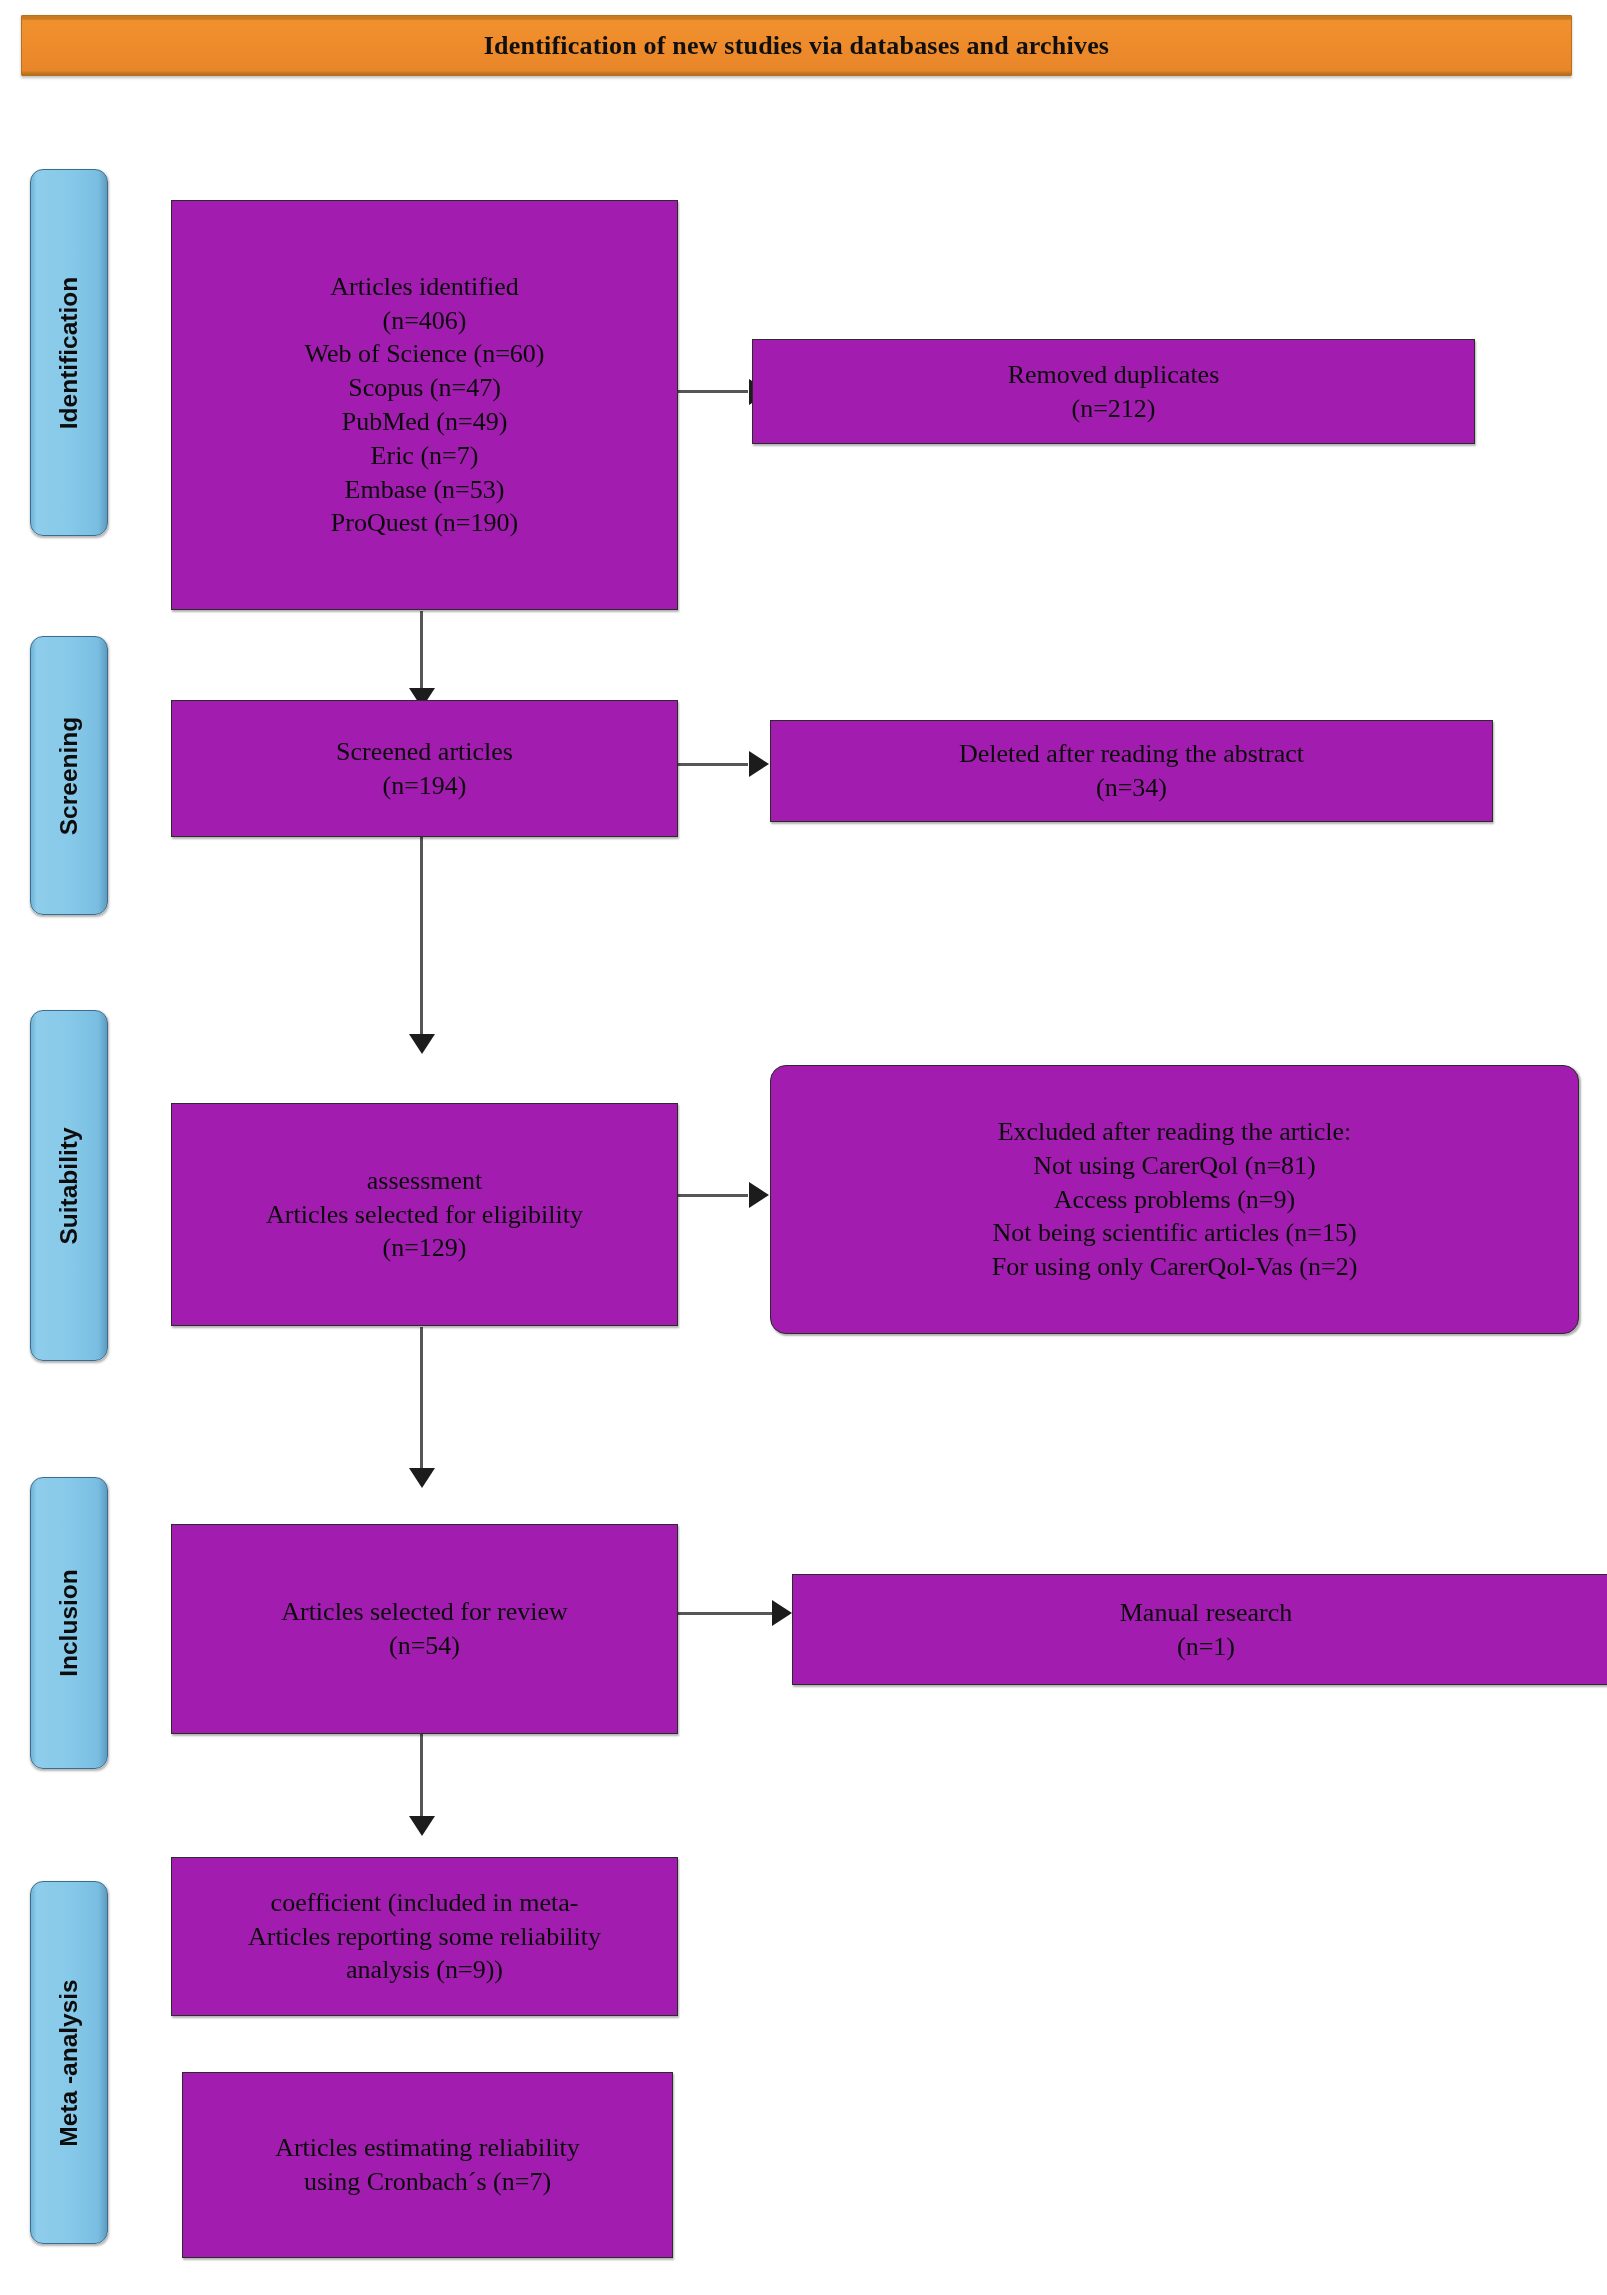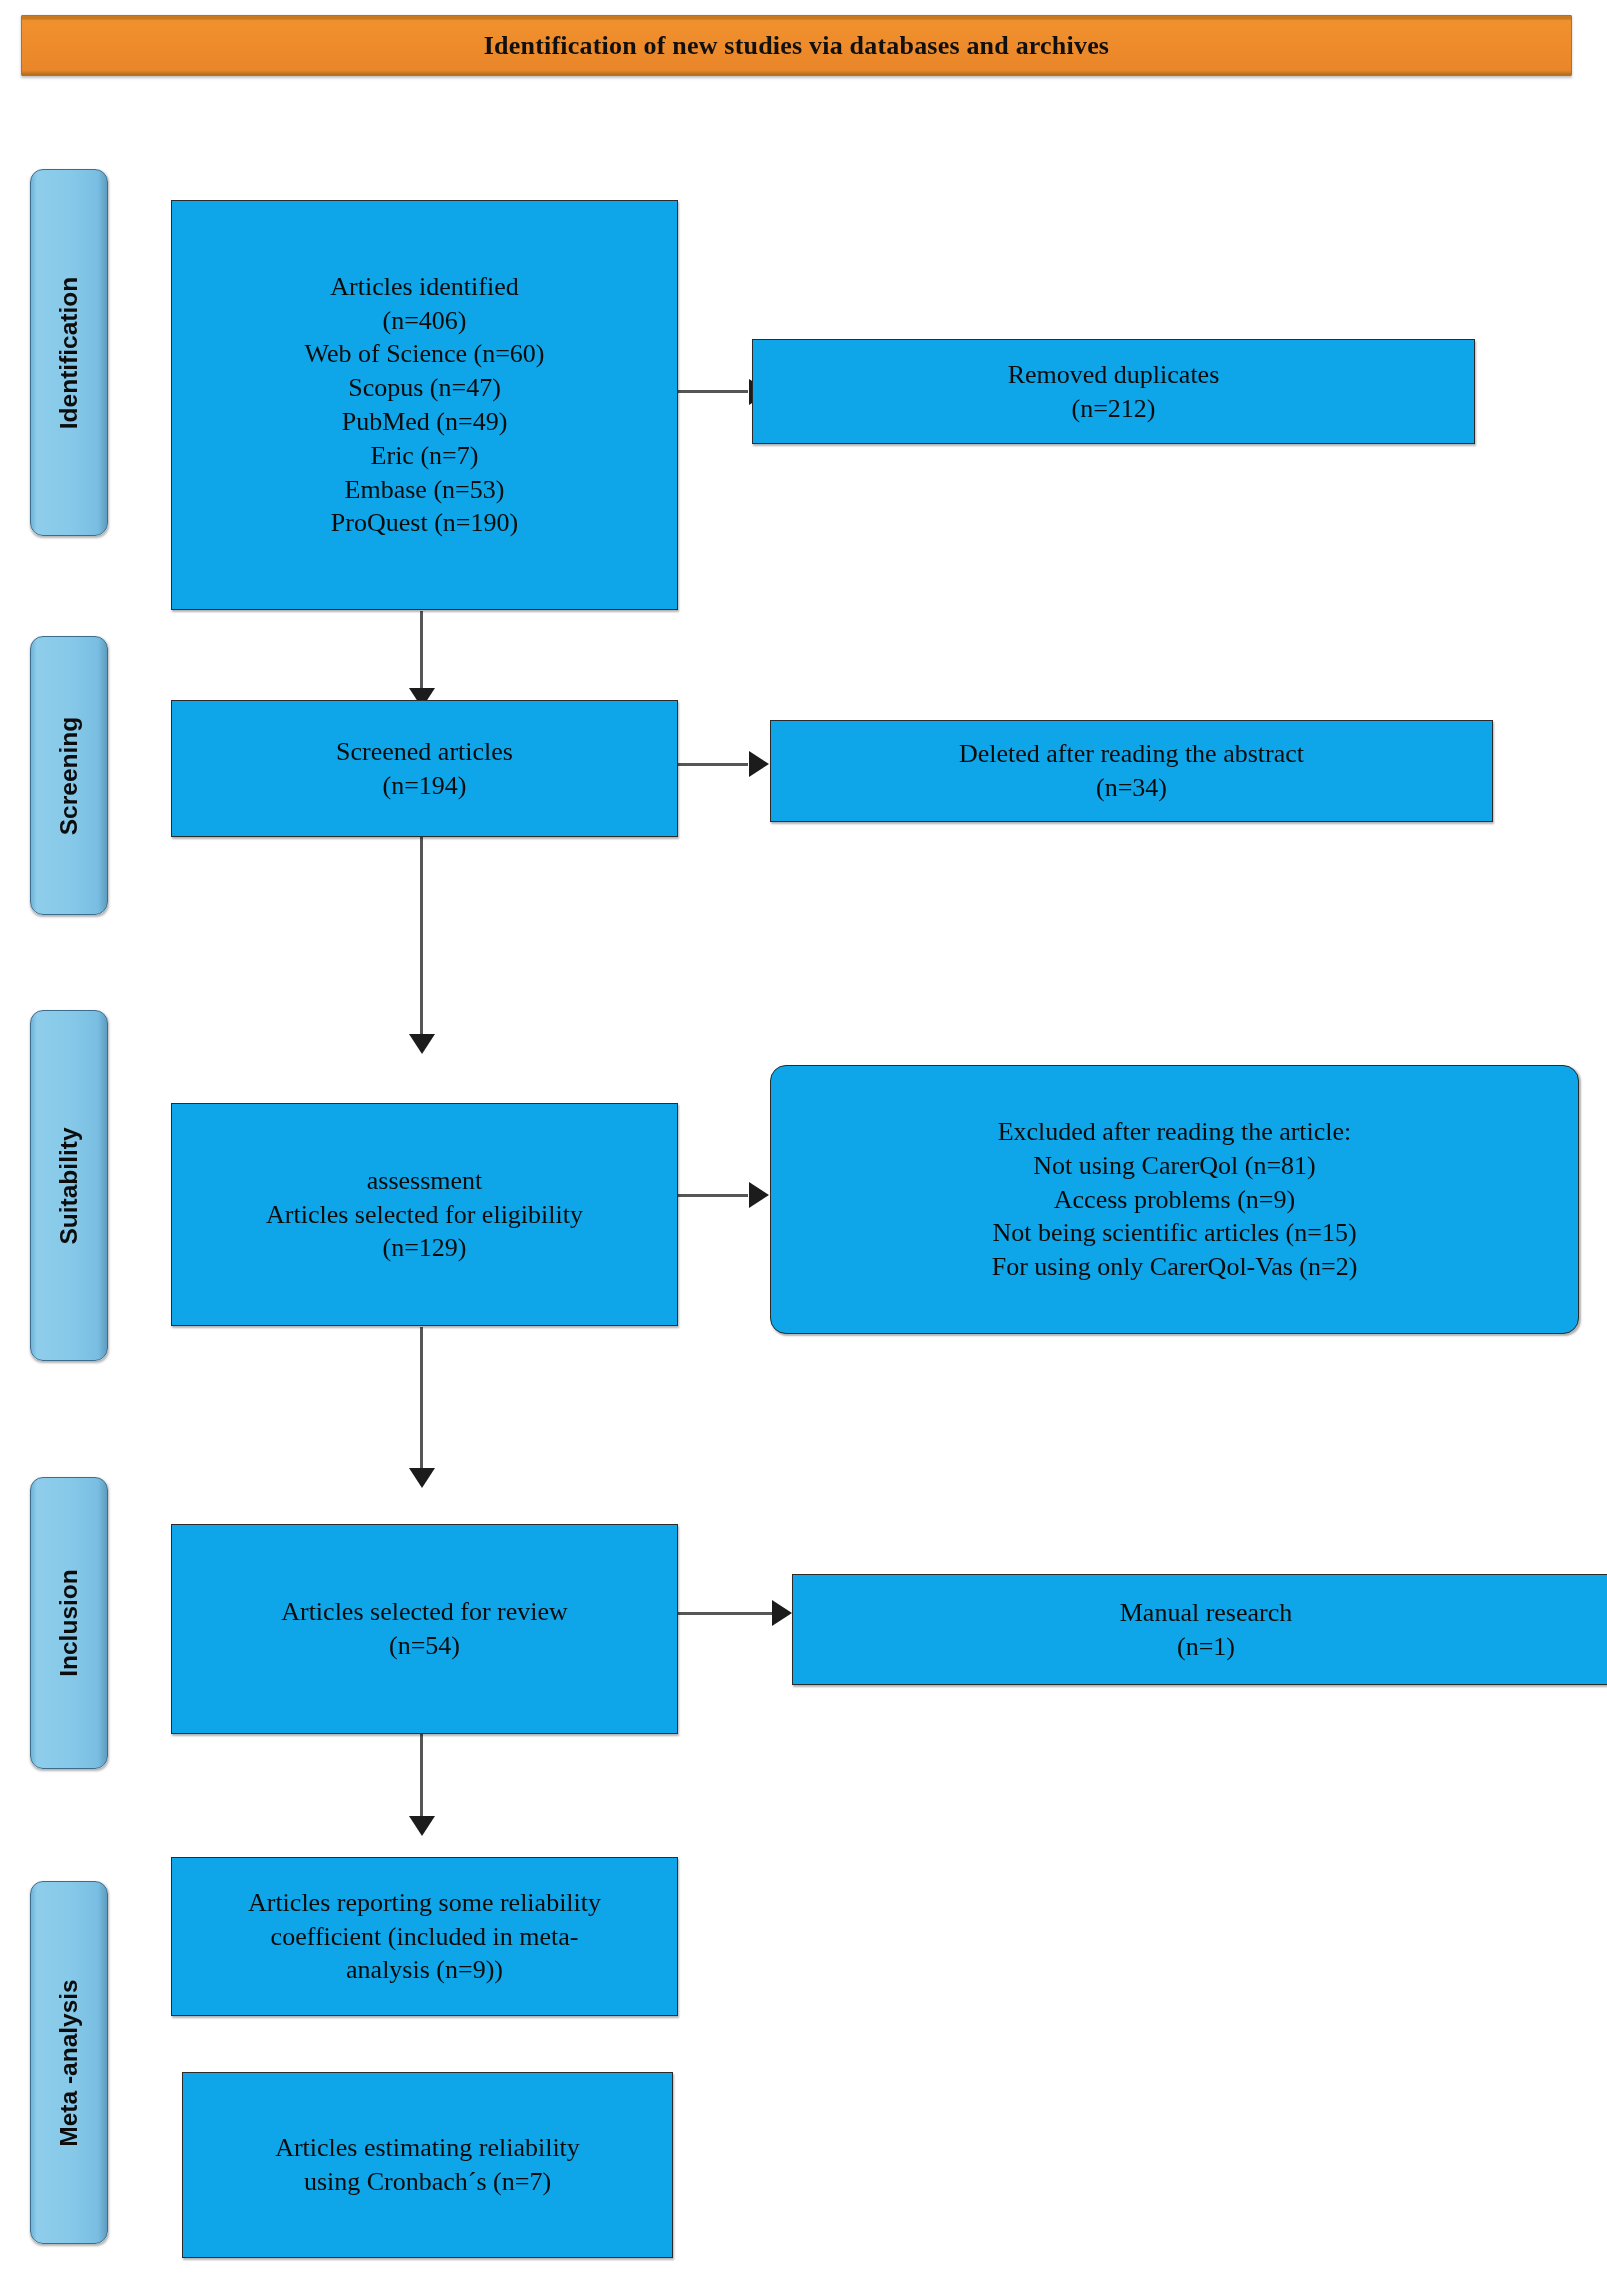--- a/index.html
+++ b/index.html
@@ -66,21 +66,21 @@
     white-space: nowrap;
     font-family: "Liberation Sans", sans-serif;
     font-size: 24.5px;
     font-weight: bold;
     color: #0d0d0d;
   }
 
   
   .box {
     position: absolute;
-    background: #0ea5e9;
+    background: #a21caf;
     border: 1.8px solid #2b2b2b;
     box-sizing: border-box;
     box-shadow: 1.2px 1.8px 1.8px rgba(0,0,0,0.30);
     display: flex;
     align-items: center;
     justify-content: center;
   }
   .box-text {
     width: 100%;
     text-align: center;
@@ -232,22 +232,22 @@
 
   <div class="box" style="left:792px; top:1574px; width:828px; height:111px;">
     <div class="box-text">
       <span class="ln">Manual research</span>
       <span class="ln">(n=1)</span>
     </div>
   </div>
 
   <div class="box" style="left:171px; top:1857px; width:507px; height:159px;">
     <div class="box-text">
+      <span class="ln">coefficient (included in meta-</span>
       <span class="ln">Articles reporting some reliability</span>
-      <span class="ln">coefficient (included in meta-</span>
       <span class="ln">analysis (n=9))</span>
     </div>
   </div>
 
   <div class="box" style="left:182px; top:2072px; width:491px; height:186px;">
     <div class="box-text">
       <span class="ln">Articles estimating reliability</span>
       <span class="ln">using Cronbach´s (n=7)</span>
     </div>
   </div>

